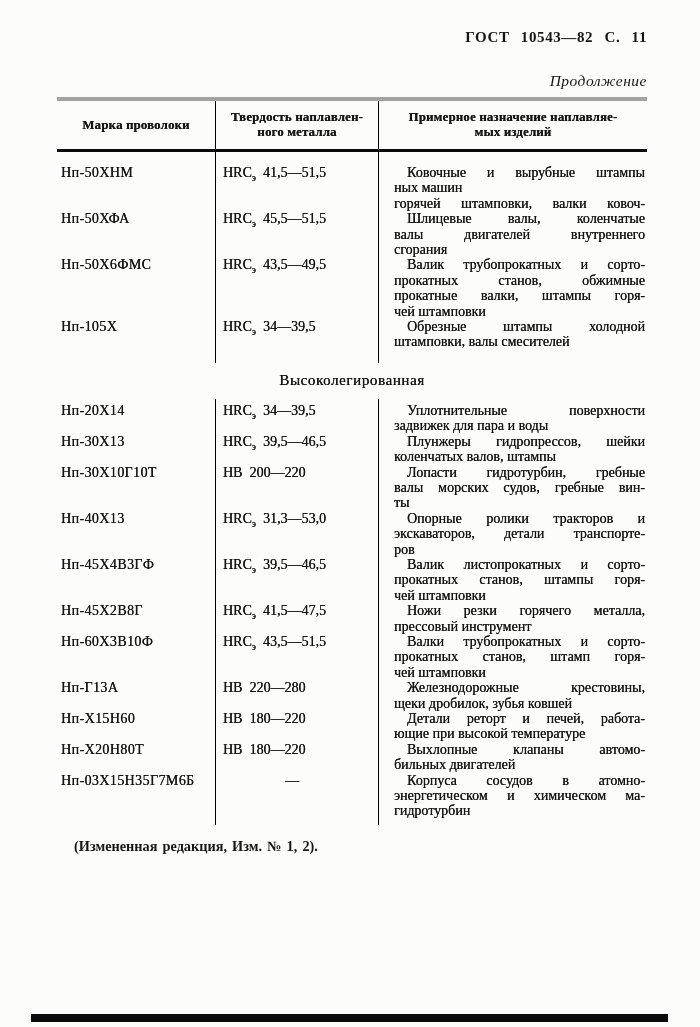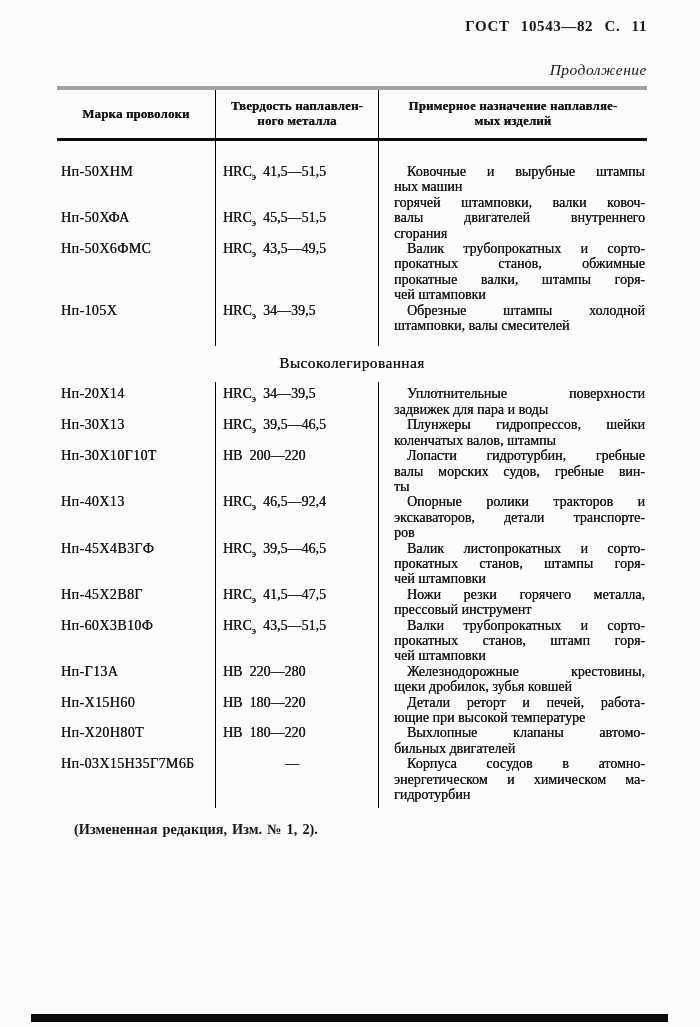--- a/index.html
+++ b/index.html
@@ -1,21 +1,21 @@
 <!DOCTYPE html>
 <html lang="ru"><head>
 <meta charset="utf-8">
 <style>
   html,body { margin:0; padding:0; background:#e8e8e8; }
   .page {
     position:relative; width:700px; height:1027px; margin:0 auto;
     background:#fcfcfa; color:#161616; overflow:hidden;
     font-family:"Liberation Serif","DejaVu Serif",serif;
   }
-  .sheet { position:absolute; left:57px; top:0; width:590px; }
+  .sheet { position:absolute; left:57px; top:11px; width:590px; }
 
   .doc-ref {
     margin-top:18px; text-align:right;
     font-weight:bold; font-size:15px; letter-spacing:0.6px; word-spacing:7px;
   }
   .contin {
     margin-top:26px; margin-right:0; text-align:right;
     font-style:italic; font-size:15.5px; letter-spacing:0.5px;
   }
 
@@ -33,21 +33,21 @@
   .td { box-sizing:border-box; font-size:14px; line-height:15.4px; }
   .c1 { padding-left:4px; letter-spacing:0.4px; }
   .c2 { padding-left:7px; }
   .c2.cen { padding-left:0; padding-right:10px; text-align:center; }
   .sb  { font-size:9.5px; line-height:0; }
   .rng { margin-left:7px; }
   .c3 { padding-left:15px; padding-right:2px; }
   .pl.j { text-align:justify; text-align-last:justify; }
   .pl.ind { padding-left:13px; }
 
-  .sec1 .tr:first-child > .td { padding-top:23px; }
+  .sec1 .tr:first-child > .td { padding-top:13px; }
   .sec1 .tr:last-child  > .td { padding-bottom:13px; }
   .sec2 .tr:first-child > .td { padding-top:4px; }
   .sec2 .tr:last-child  > .td { padding-bottom:6px; }
 
   .section-title {
     margin:9px 0 10px; text-align:center;
     font-weight:normal; font-size:15px; letter-spacing:0.6px;
   }
   .footnote {
     margin-top:13px; padding-left:17px;
@@ -92,20 +92,21 @@
             <div class="pl ind j">Ковочные и вырубные штампы</div>
             <div class="pl">ных машин</div>
             <div class="pl j">горячей штамповки, валки ковоч-</div>
           </div>
         </div>
 
         <div class="tr">
           <div class="td c1">Нп-50ХФА</div>
           <div class="td c2 b"><span>HRC</span><sub class="sb">э</sub><span class="rng">45,5—51,5</span></div>
           <div class="td c3 b">
+            <div class="pl ind j">Шлицевые валы, коленчатые</div>
             <div class="pl j">валы двигателей внутреннего</div>
             <div class="pl">сгорания</div>
           </div>
         </div>
 
         <div class="tr">
           <div class="td c1">Нп-50Х6ФМС</div>
           <div class="td c2 b"><span>HRC</span><sub class="sb">э</sub><span class="rng">43,5—49,5</span></div>
           <div class="td c3 b">
             <div class="pl ind j">Валик трубопрокатных и сорто-</div>
@@ -153,21 +154,21 @@
           <div class="td c2 b"><span>НВ</span><sub class="sb"></sub><span class="rng">200—220</span></div>
           <div class="td c3 b">
             <div class="pl ind j">Лопасти гидротурбин, гребные</div>
             <div class="pl j">валы морских судов, гребные вин-</div>
             <div class="pl">ты</div>
           </div>
         </div>
 
         <div class="tr">
           <div class="td c1">Нп-40Х13</div>
-          <div class="td c2 b"><span>HRC</span><sub class="sb">э</sub><span class="rng">46,5—92,4</span></div>
+          <div class="td c2 b"><span>HRC</span><sub class="sb">э</sub><span class="rng">31,3—53,0</span></div>
           <div class="td c3 b">
             <div class="pl ind j">Опорные ролики тракторов и</div>
             <div class="pl j">экскаваторов, детали транспорте-</div>
             <div class="pl">ров</div>
           </div>
         </div>
 
         <div class="tr">
           <div class="td c1">Нп-45Х4В3ГФ</div>
           <div class="td c2 b"><span>HRC</span><sub class="sb">э</sub><span class="rng">39,5—46,5</span></div>

